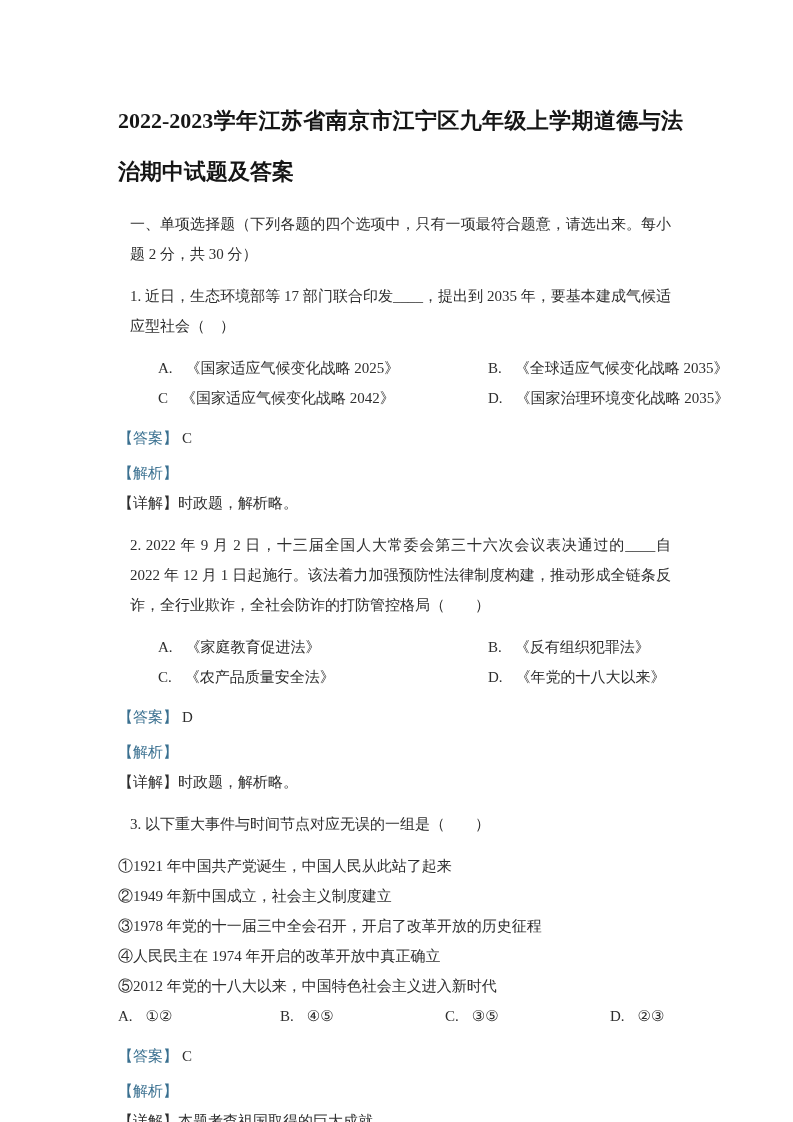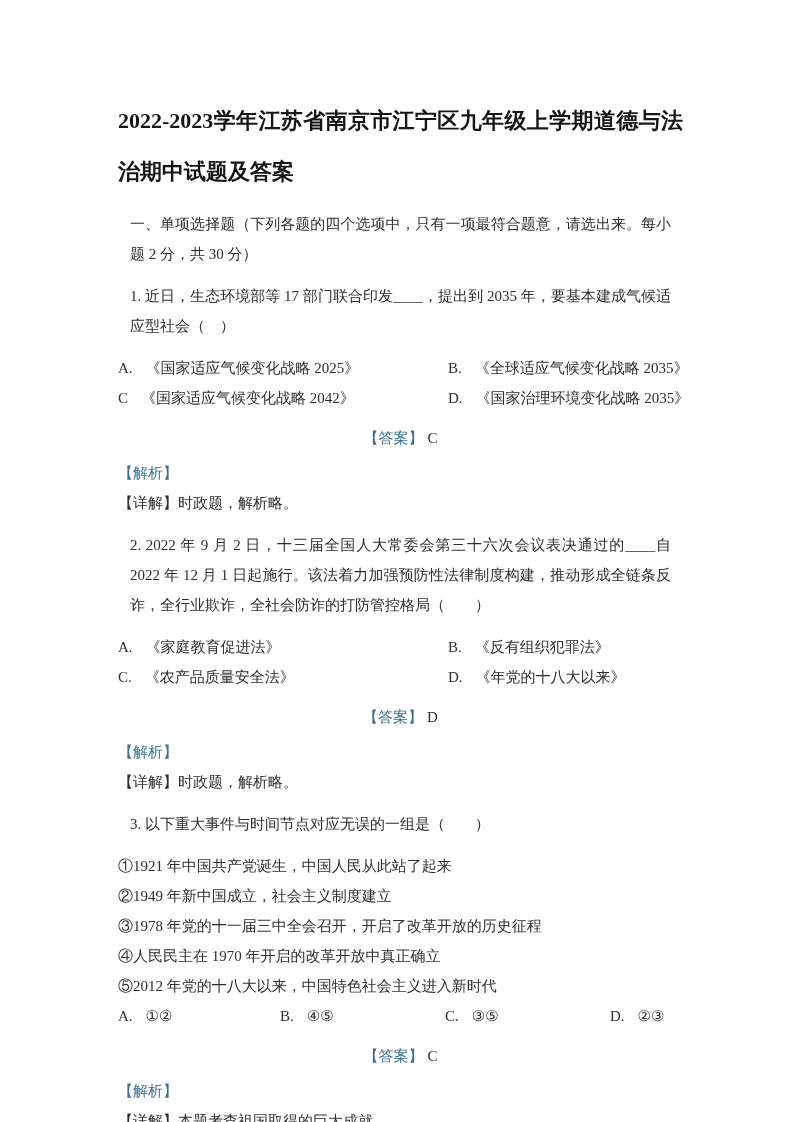--- a/index.html
+++ b/index.html
@@ -39,37 +39,38 @@
     font-size: 15px;
     line-height: 30px;
     margin: 0;
   }
   .opts {
     display: grid;
     margin: 0;
   }
   .opts-2col {
     grid-template-columns: 330px 1fr;
+    margin-left: 40px;
   }
   .opts-4col {
     grid-template-columns: 162px 165px 165px 1fr;
   }
   .opt {
     font-size: 15px;
     line-height: 30px;
     white-space: nowrap;
   }
   .opt-key {
     margin-right: 13px;
   }
   .ans-line {
     font-size: 15px;
     line-height: 30px;
   }
-  .ans-answer   { margin: 10px 0 0 0; text-align: center; }
+  .ans-answer   { margin: 10px 0 0 0; }
   .ans-analysis { margin: 5px 0 0 0; }
   .ans-detail   { margin: 0; }
   .marker {
     color: #3a7090;
   }
   .ans-val {
     margin-left: 4px;
     color: #2e2e2e;
   }
 </style>
@@ -134,21 +135,21 @@
     <p class="ans-line ans-detail">
       <span>【详解】</span><span>时政题，解析略。</span>
     </p>
   </section>
 
   <section class="question">
     <p class="para">3. 以下重大事件与时间节点对应无误的一组是（　　）</p>
     <p class="statement">①1921 年中国共产党诞生，中国人民从此站了起来</p>
     <p class="statement">②1949 年新中国成立，社会主义制度建立</p>
     <p class="statement">③1978 年党的十一届三中全会召开，开启了改革开放的历史征程</p>
-    <p class="statement">④人民民主在 1970 年开启的改革开放中真正确立</p>
+    <p class="statement">④人民民主在 1974 年开启的改革开放中真正确立</p>
     <p class="statement">⑤2012 年党的十八大以来，中国特色社会主义进入新时代</p>
     <div class="opts opts-4col">
       <div class="opt">
         <span class="opt-key">A.</span><span class="opt-text">①②</span>
       </div>
       <div class="opt">
         <span class="opt-key">B.</span><span class="opt-text">④⑤</span>
       </div>
       <div class="opt">
         <span class="opt-key">C.</span><span class="opt-text">③⑤</span>

